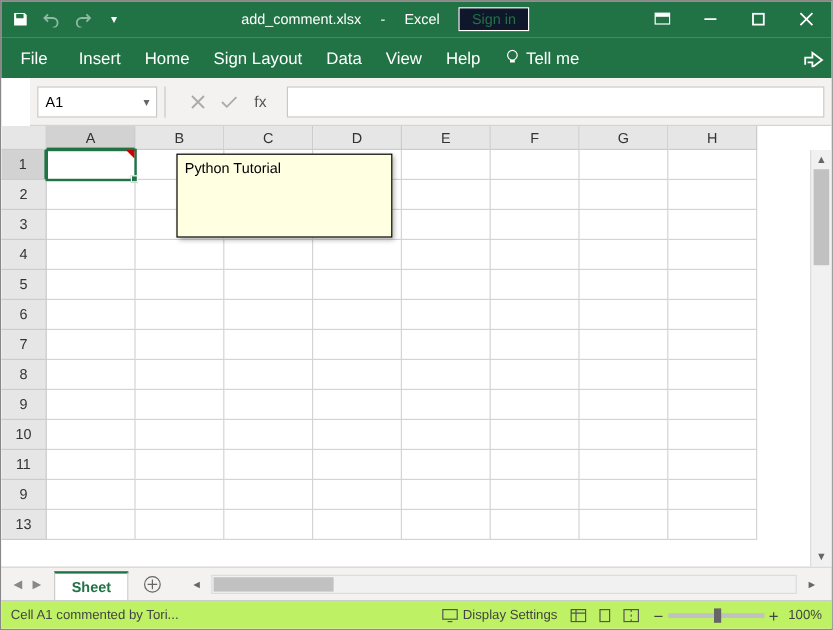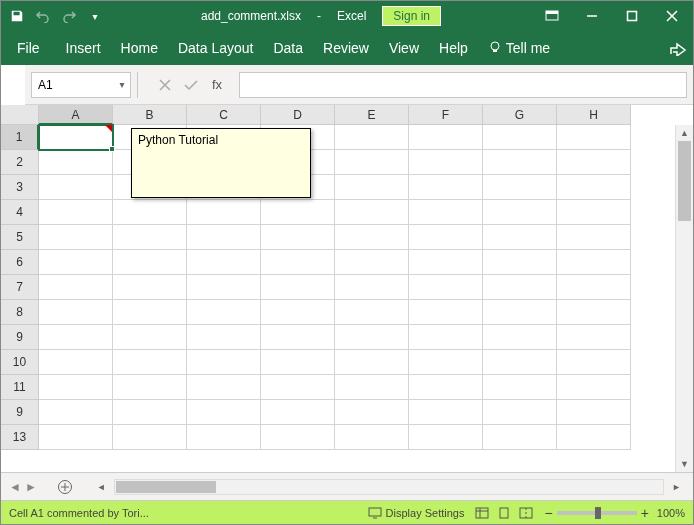--- a/index.html
+++ b/index.html
@@ -1,21 +1,21 @@
 <!DOCTYPE html>
 <html><head>
 <meta charset="utf-8">
 <style>
   * { box-sizing: border-box; margin: 0; padding: 0; font-family: "Segoe UI", Arial, sans-serif; }
   body { width: 694px; height: 525px; overflow: hidden; background: #fff; display: flex; flex-direction: column; border: 1px solid #888; }
   .title-bar { background: #217346; height: 30px; display: flex; align-items: center; padding: 0 6px; color: #fff; font-size: 12px; }
   .qat { display: flex; align-items: center; gap: 6px; }
   .qat-icon { width: 20px; height: 20px; display: flex; align-items: center; justify-content: center; color: #fff; fill: #fff; cursor: pointer; }
   .title-text { flex: 1; text-align: center; display: flex; align-items: center; justify-content: center; gap: 16px; }
-  .signin { background: #bef264; color: #217346; border: 1px solid #fff; padding: 2px 10px; font-size: 12px; border-radius: 0; text-align: center; }
+  .signin { background: #0f172a; color: #217346; border: 1px solid #fff; padding: 2px 10px; font-size: 12px; border-radius: 0; text-align: center; }
   .win-controls { display: flex; gap: 10px; align-items: center; }
   .win-btn { width: 30px; height: 20px; display: flex; align-items: center; justify-content: center; cursor: pointer; }
   .ribbon { background: #217346; height: 34px; display: flex; align-items: center; padding: 0 6px; color: #ffffff; font-size: 14px; gap: 0; }
   .ribbon-tab { padding: 6px 10px; cursor: pointer; }
   .ribbon-tab.file { margin-right: 6px; }
   .tellme { display: flex; align-items: center; gap: 4px; padding-left: 10px; }
   .share-area { margin-left: auto; display: flex; align-items: center; }
   .formula-bar-row { height: 40px; border-bottom: 1px solid #d4d4d4; display: flex; align-items: center; background: #f3f2f1; padding: 4px 6px; gap: 6px; margin-left: 24px; }
   .name-box { width: 100px; background: #fff; border: 1px solid #c8c8c8; height: 26px; display: flex; align-items: center; padding: 0 6px; font-size: 12px; position: relative; }
   .name-box-arrow { position: absolute; right: 0; width: 16px; text-align: center; color: #666; font-size: 10px; }
@@ -108,23 +108,22 @@
           <path d="M1 1l10 10M11 1L1 11" stroke="#fff" stroke-width="1.5"></path>
         </svg>
     </div>
   </div>
 </div>
 
 <div class="ribbon">
   <div class="ribbon-tab file">File</div>
   <div class="ribbon-tab">Insert</div>
   <div class="ribbon-tab">Home</div>
-  <div class="ribbon-tab">Data Layout</div>
+  <div class="ribbon-tab">Sign Layout</div>
   <div class="ribbon-tab">Data</div>
-  <div class="ribbon-tab">Review</div>
   <div class="ribbon-tab">View</div>
   <div class="ribbon-tab">Help</div>
   <div class="tellme">
     <svg width="14" height="14" viewBox="0 0 14 14">
         <circle cx="7" cy="5" r="4" fill="none" stroke="#fff"></circle>
         <path d="M5 9h4v2H5z" fill="#fff"></path>
       </svg>
     <span>Tell me</span>
   </div>
   <div class="share-area">
@@ -312,36 +311,37 @@
         <div class="cell"></div>
         <div class="cell"></div>
         <div class="cell"></div>
         <div class="cell"></div>
         <div class="cell"></div>
         <div class="cell"></div>
         <div class="cell"></div>
         <div class="cell"></div>
       </div>
 
-    <div class="comment-box" id="comment-box" style="left: 130px; top: 3px; width: 180px; height: 70px;">
+    <div class="comment-box" id="comment-box" style="left: 146px; top: 3px; width: 180px; height: 70px;">
       <span>Python Tutorial</span>
     </div>
   </div>
   <div class="vscroll">
     <div class="vscroll-arrow" style="top:0">▲</div>
     <div class="vscroll-thumb"></div>
     <div class="vscroll-arrow" style="bottom:0">▼</div>
   </div>
 </div>
 
 <div class="sheet-tabs">
   <div class="tab-nav">
     <span>◄</span>
     <span>►</span>
   </div>
+  <div class="tab">Sheet</div>
   <div class="add-sheet">
     <svg width="16" height="16" viewBox="0 0 16 16">
         <circle cx="8" cy="8" r="6.5" fill="none" stroke="#666"></circle>
         <path d="M8 4v8M4 8h8" stroke="#666"></path>
       </svg>
   </div>
   <div class="hscroll-area">
     <span class="hs-arrow">◄</span>
     <div class="hscroll">
       <div class="hscroll-thumb"></div>

